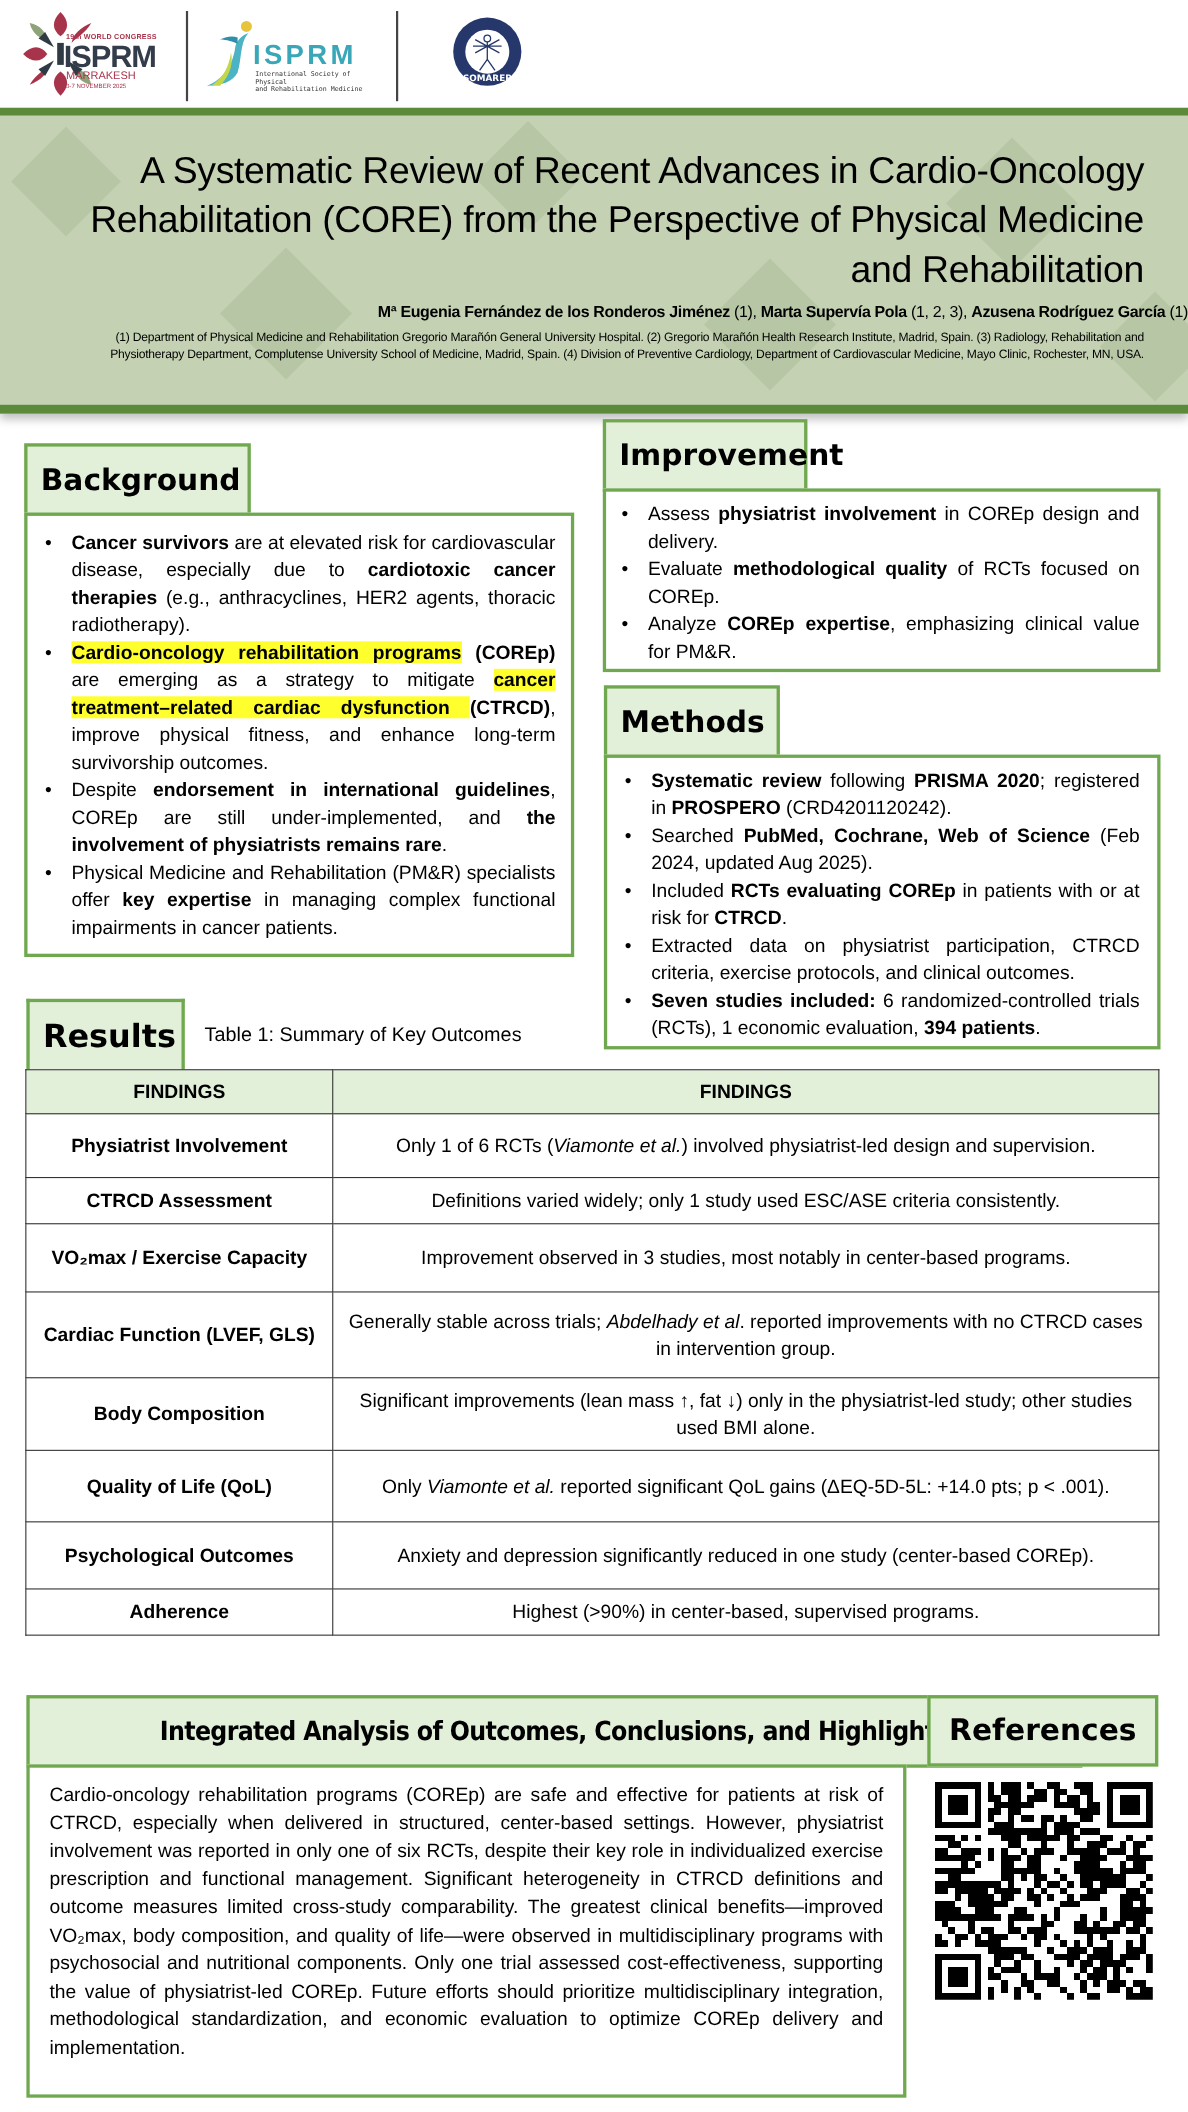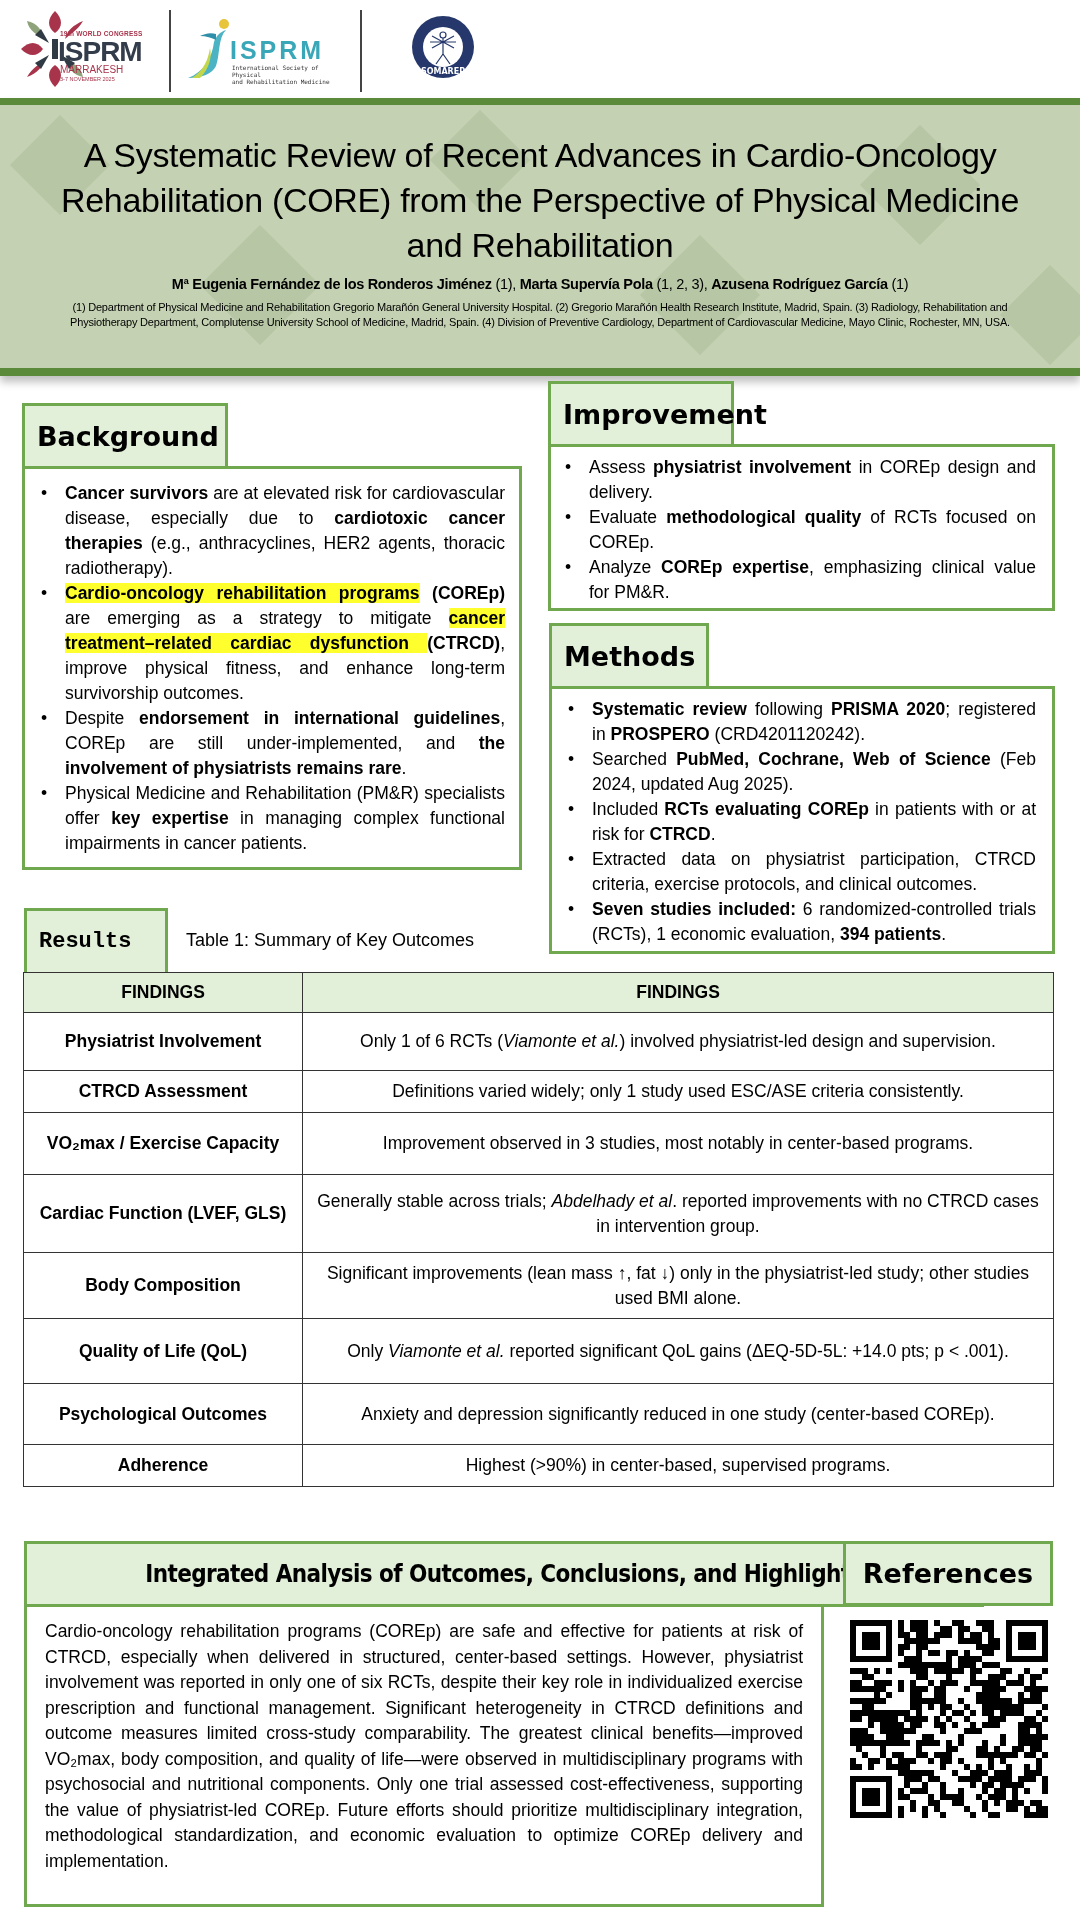--- a/index.html
+++ b/index.html
@@ -17,21 +17,21 @@
   .small-red { color: #a8344b; font-size: 6.5px; font-weight: bold; letter-spacing: 0.2px; }
   .small-red-lg { color: #a8344b; font-size: 10px; line-height: 1; }
 
   
   .header-band {
     position: absolute; left: 0; top: 98px; width: 1080px; height: 278px;
     background: #c4d1b2;
     border-top: 7px solid #5a8a3a;
     border-bottom: 8px solid #5a8a3a;
     box-shadow: 0 6px 8px rgba(0,0,0,0.25);
-    text-align: center;
+    text-align: right;
   }
   .header-pattern { position:absolute; inset:0; opacity:0.12; overflow:hidden; }
   .title {
     position: relative;
     margin: 28px auto 0; width: 1000px;
     font-size: 34px; line-height: 45px; font-weight: normal;
     font-family: "Liberation Sans Narrow", "Liberation Sans", sans-serif;
     letter-spacing: -0.3px;
   }
   .authors { position: relative; margin-top: 8px; font-size: 14.5px; font-family: "Liberation Sans", sans-serif; letter-spacing: -0.3px; }
@@ -47,21 +47,21 @@
   .sec-body {
     position: absolute; border: 3px solid #70a84f; background: #fff;
     font-size: 17.5px; line-height: 25px; font-family: "Liberation Sans", sans-serif;
   }
   .sec-body ul { list-style: none; }
   .sec-body li { position: relative; padding-left: 34px; text-align: justify; }
   .sec-body li::before { content: "•"; position: absolute; left: 10px; top: 0; }
   .hl { background: #ffff2e; margin-top: 26px; }
 
   
-  .results-title { left: 24px; top: 908px; width: 144px; height: 64px; font-size: 22px; border-bottom: none; font-family: Liberation Mono, monospace; }
+  .results-title { left: 24px; top: 908px; width: 144px; height: 64px; font-size: 29px; border-bottom: none; }
   .table-caption { position: absolute; left: 186px; top: 930px; font-size: 18px; }
   table.outcomes {
     position: absolute; left: 23px; top: 972px; width: 1031px;
     border-collapse: collapse; font-size: 17.5px;
     font-family: "Liberation Sans", sans-serif;
   }
   table.outcomes th, table.outcomes td { border: 1.5px solid #333; text-align: center; vertical-align: middle; padding: 4px 14px; line-height: 25px; }
   table.outcomes th { background: #e2efd9; font-weight: bold; height: 40px; }
   table.outcomes td.oc { font-weight: bold; width: 279px; }
   table.outcomes td i { font-style: italic; }

